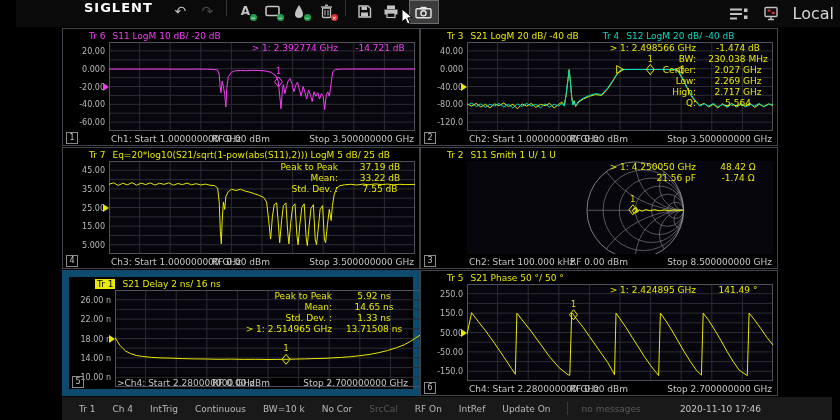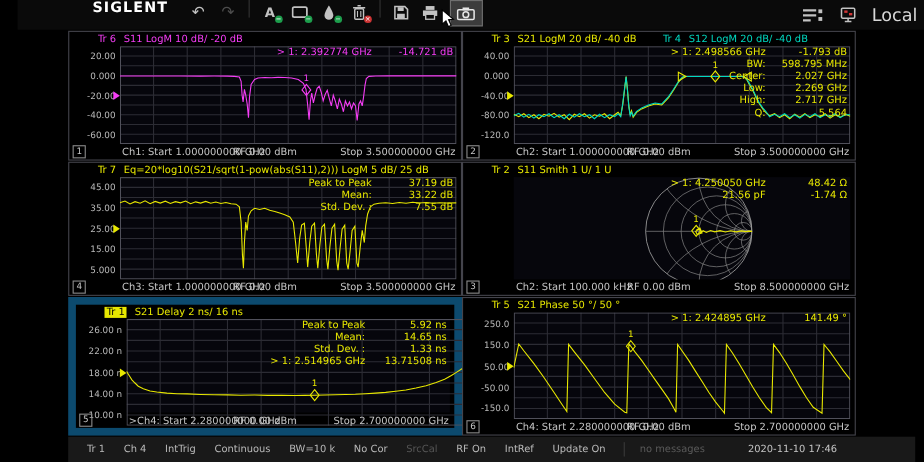--- a/index.html
+++ b/index.html
@@ -32,21 +32,21 @@
     padding-left:26px;font-size:9px;white-space:nowrap;align-items:center;}
   .tok{letter-spacing:0px;}
   .tok .trname{margin-right:7px;}
   .trname.activetr{background:#e8e800;color:#000;padding:0 2px;}
   .plot{position:absolute;left:46px;top:13px;right:4px;bottom:14px;background:#06060c;}
   .ylab{position:absolute;font-size:8px;color:#b9b9b9;width:40px;text-align:right;line-height:9px;}
   .refmk{position:absolute;width:0;height:0;border-top:4px solid transparent;
     border-bottom:4px solid transparent;border-left:6px solid #fff;}
   .readouts{position:absolute;top:1px;right:3px;display:flex;flex-direction:column;gap:0px;}
   .rrow{display:flex;justify-content:flex-end;font-size:9px;line-height:11px;white-space:nowrap;}
-  .rrow .rval{min-width:64px;text-align:right;margin-left:10px;}
+  .rrow .rval{min-width:64px;text-align:center;margin-left:10px;}
   .panel-footer{position:absolute;left:0;bottom:0;right:0;height:13px;font-size:9px;color:#c6c6c6;}
   .fnum{position:absolute;left:3px;bottom:1px;width:10px;height:10px;border:1px solid #8a8a8a;
     color:#c6c6c6;font-size:8px;line-height:10px;text-align:center;}
   .fch{position:absolute;left:48px;bottom:1px;}
   .frf{position:absolute;left:50%;transform:translateX(-50%);bottom:1px;}
   .fst{position:absolute;right:5px;bottom:1px;}
 
   
   .statusbar{position:absolute;left:62px;top:397px;width:770px;height:23px;background:#191919;
     display:flex;align-items:center;font-size:9px;color:#b9b9b9;}
@@ -180,25 +180,25 @@
             <polyline points="0.0,61.9 4.6,64.1 9.2,61.4 13.8,65.0 18.4,62.3 22.9,65.9 27.5,61.9 32.1,63.6 36.7,61.0 41.3,64.5 45.9,62.3 50.5,66.8 55.1,61.9 59.7,64.1 64.3,61.4 68.9,65.4 73.4,62.3 78.0,63.6 82.6,61.4 87.2,65.9 91.8,62.3 94.9,60.1 97.3,63.2 99.1,53.4 101.0,37.8 102.2,27.6 103.4,39.2 104.7,54.3 105.9,62.3 107.1,58.7 108.6,64.5 111.7,60.1 116.3,57.0 122.4,54.3 128.5,52.5 134.6,53.4 140.8,46.7 145.3,40.1 149.3,33.4 152.4,29.4 154.2,27.8 156.1,27.6 162.2,27.5 168.3,27.5 174.4,27.5 180.5,27.5 186.7,27.5 192.8,27.5 198.9,27.5 205.0,27.6 207.8,27.6 209.6,28.3 211.8,30.3 214.2,34.7 217.3,40.1 220.3,46.7 223.4,52.5 226.4,57.0 229.5,60.5 232.6,63.2 237.2,61.4 241.7,65.0 246.3,62.3 250.9,65.9 255.5,61.9 260.1,64.5 264.7,61.4 269.3,65.0 273.9,62.3 278.5,64.1 283.1,61.4 287.6,65.4 292.2,62.3 296.8,64.5 301.4,61.9 306.0,63.6" fill="none" stroke="#e8e800" stroke-width="1"></polyline>
             <polyline points="0.0,63.2 4.6,61.0 9.2,64.5 13.8,61.9 18.4,65.4 22.9,62.3 27.5,64.1 32.1,61.4 36.7,65.0 41.3,62.3 45.9,65.9 50.5,61.9 55.1,64.5 59.7,61.4 64.3,64.1 68.9,62.3 73.4,65.9 78.0,61.9 82.6,65.0 87.2,62.3 91.8,64.1 94.9,61.4 97.3,64.1 99.1,52.5 101.0,36.5 102.2,27.8 103.4,40.1 104.7,55.6 105.9,63.2 107.1,60.1 108.6,63.6 111.7,59.2 116.3,56.1 122.4,53.4 128.5,51.6 134.6,52.5 140.8,45.8 145.3,39.2 149.3,32.9 152.4,29.1 154.2,27.7 156.1,27.5 162.2,27.5 168.3,27.5 174.4,27.5 180.5,27.5 186.7,27.5 192.8,27.5 198.9,27.5 205.0,27.5 207.8,27.6 209.6,28.1 211.8,29.8 214.2,33.8 217.3,39.2 220.3,45.8 223.4,51.6 226.4,56.1 229.5,59.6 232.6,64.1 237.2,61.9 241.7,64.1 246.3,61.4 250.9,65.0 255.5,62.3 260.1,65.4 264.7,61.9 269.3,64.1 273.9,61.4 278.5,65.0 283.1,62.3 287.6,64.1 292.2,61.4 296.8,65.0 301.4,62.3 306.0,62.3" fill="none" stroke="#00d8c0" stroke-width="1"></polyline>
             <path d="M183.29399999999998 22.501 L187.29399999999998 27.501 L183.29399999999998 32.501000000000005 L179.29399999999998 27.501 Z" stroke="#e8e800" fill="none" stroke-width="1"></path>
             <text x="183.29399999999998" y="19.501" text-anchor="middle" fill="#e8e800" font-size="8">1</text>
             <path d="M149.672 23.59 L156.672 27.59 L149.672 31.59 Z" stroke="#e8e800" fill="none" stroke-width="1"></path>
             <path d="M215.998 23.679 L208.998 27.679 L215.998 31.679 Z" stroke="#e8e800" fill="none" stroke-width="1"></path>
           </svg>
           <div class="readouts">
             <div class="rrow" style="color: rgb(232, 232, 0);">
               <span>&gt; 1:  2.498566 GHz</span>
-              <span class="rval">-1.793 dB</span>
+              <span class="rval">-1.474 dB</span>
             </div>
             <div class="rrow" style="color: rgb(232, 232, 0);">
               <span>BW:</span>
-              <span class="rval">598.795 MHz</span>
+              <span class="rval">230.038 MHz</span>
             </div>
             <div class="rrow" style="color: rgb(232, 232, 0);">
               <span>Center:</span>
               <span class="rval">2.027 GHz</span>
             </div>
             <div class="rrow" style="color: rgb(232, 232, 0);">
               <span>Low:</span>
               <span class="rval">2.269 GHz</span>
             </div>
             <div class="rrow" style="color: rgb(232, 232, 0);">

